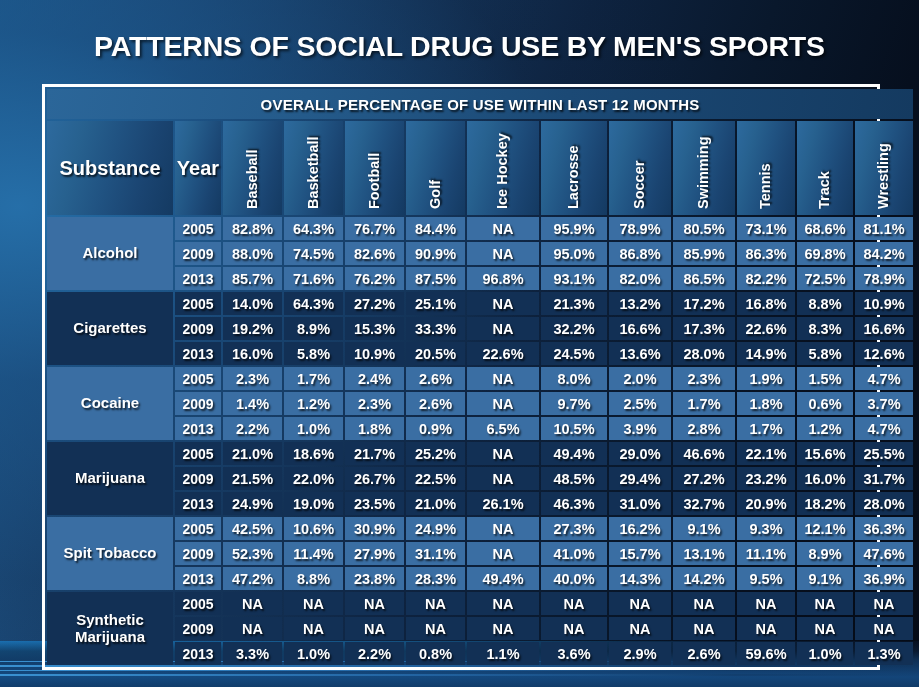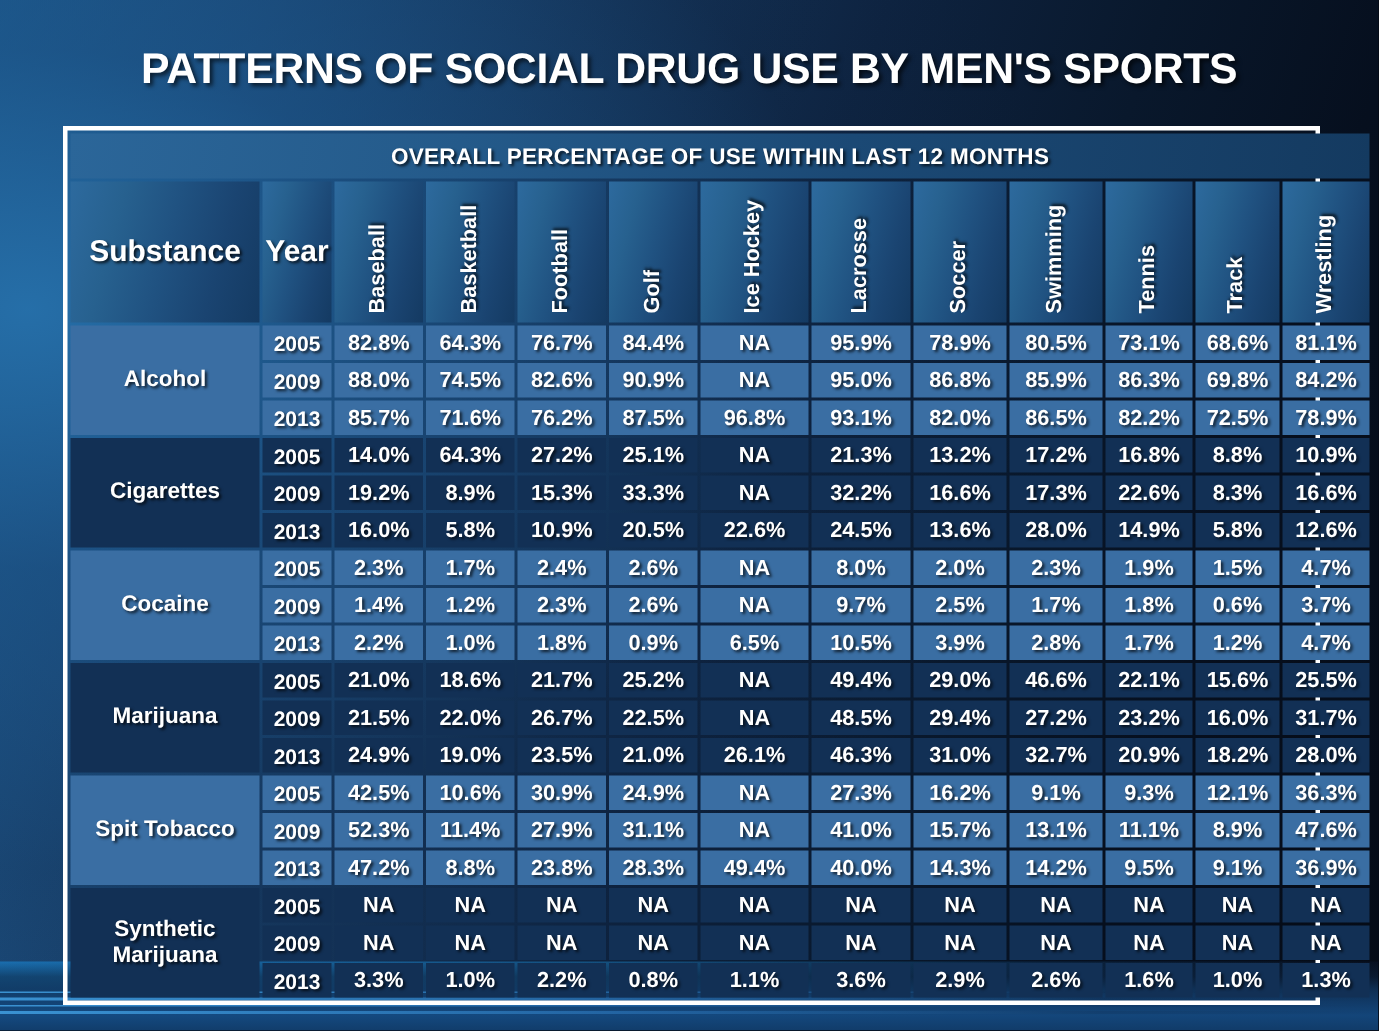--- a/index.html
+++ b/index.html
@@ -541,21 +541,21 @@
           <tr class="data-row band-dark">
             <td class="year c1">2013</td>
             <td class="val c2">3.3%</td>
             <td class="val c3">1.0%</td>
             <td class="val c4">2.2%</td>
             <td class="val c5">0.8%</td>
             <td class="val c6">1.1%</td>
             <td class="val c7">3.6%</td>
             <td class="val c8">2.9%</td>
             <td class="val c9">2.6%</td>
-            <td class="val c10">1.6%</td>
+            <td class="val c10">59.6%</td>
             <td class="val c11">1.0%</td>
             <td class="val c12">1.3%</td>
           </tr>
         </tbody>
     </table>
   </div>
 
 
 </div>
 

